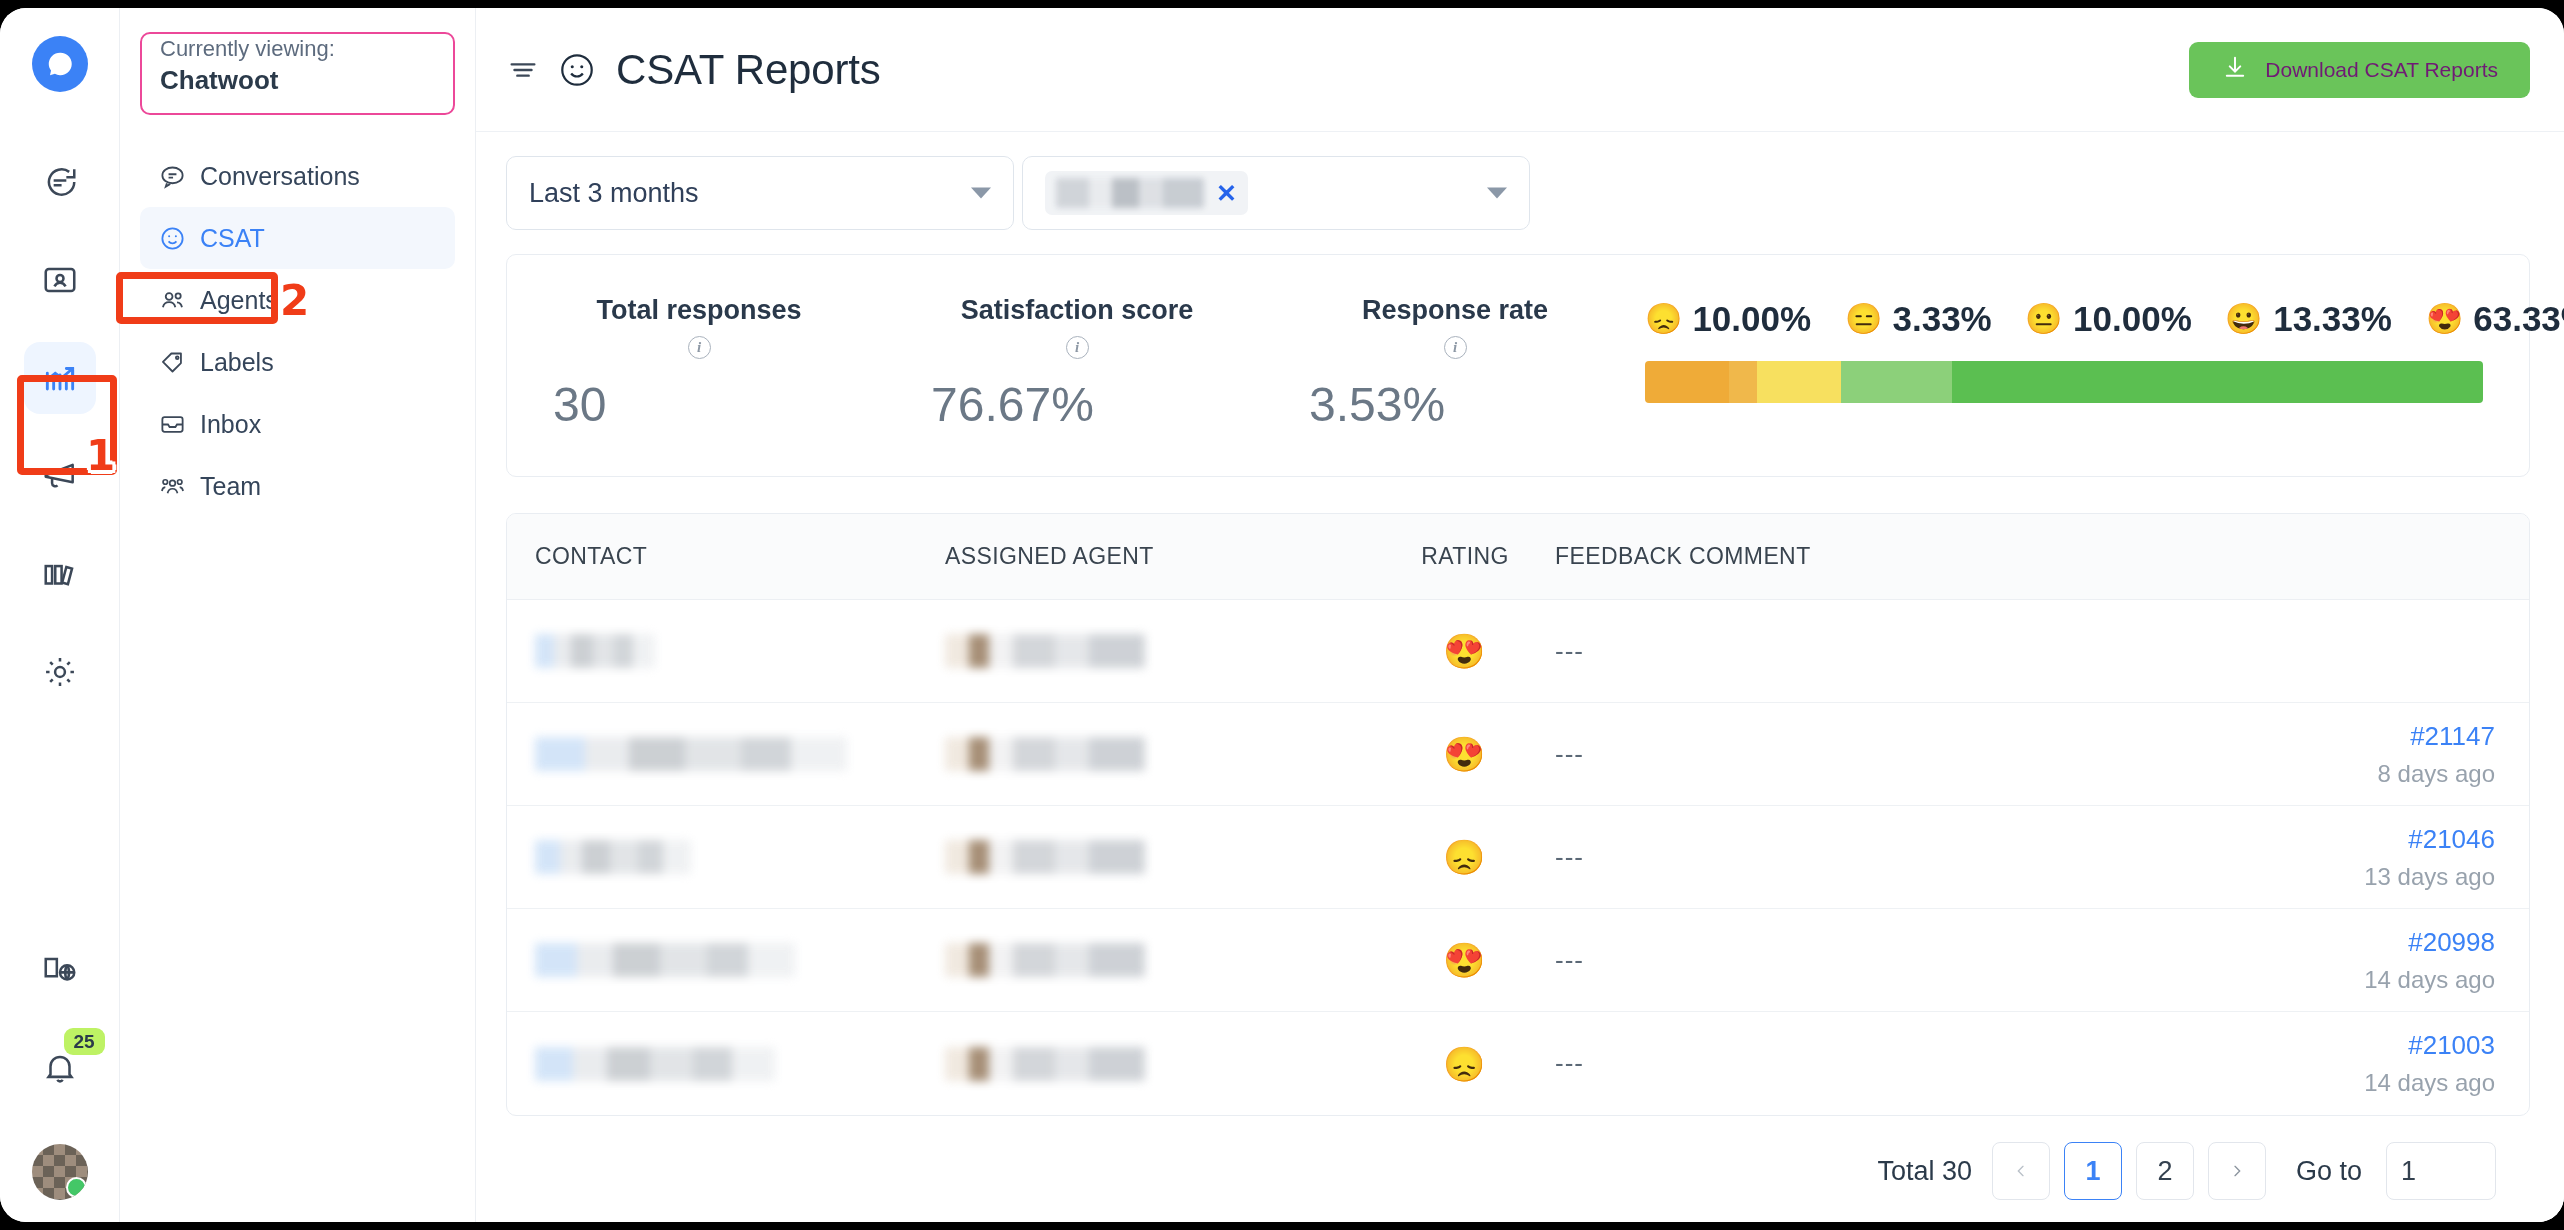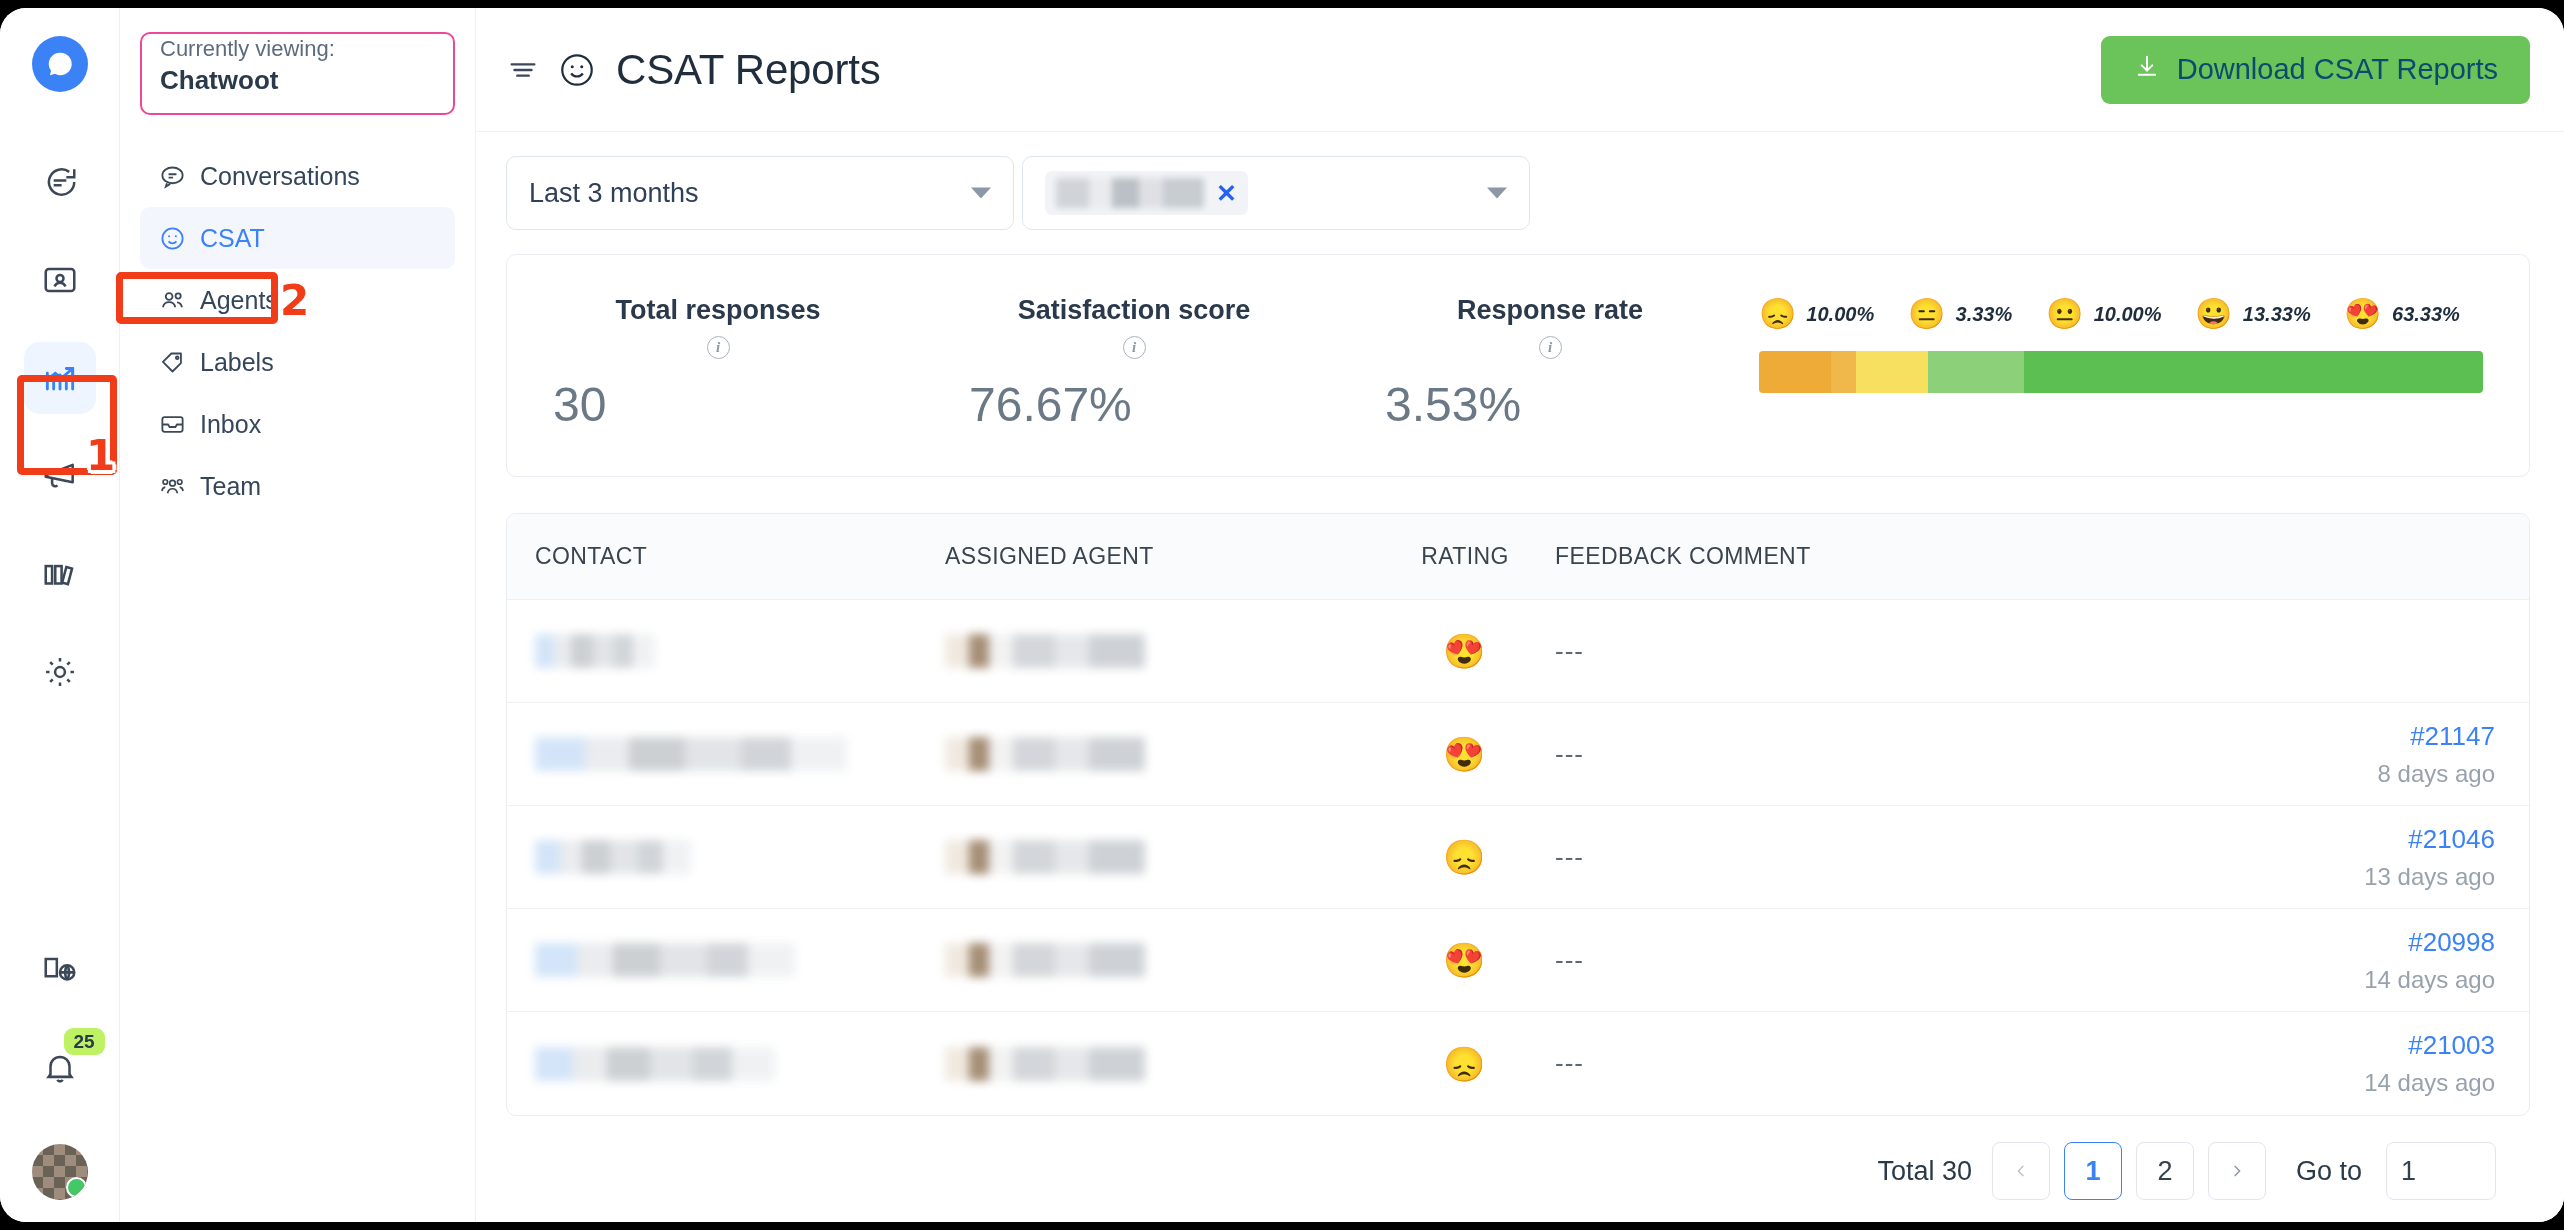--- a/index.html
+++ b/index.html
@@ -106,25 +106,25 @@
     height: 124px; flex: 0 0 124px;
     display: flex; align-items: center;
     padding: 0 34px 0 30px;
     border-bottom: 1px solid #eef1f5;
   }
   .hamburger { width: 34px; height: 34px; margin-right: 18px; }
   .smiley { width: 38px; height: 38px; margin-right: 20px; }
   .page-title { font-size: 42px; font-weight: 400; color: #1f2d3d; letter-spacing: -0.2px; }
   .topbar-spacer { flex: 1 1 auto; }
   .download-btn {
-    background: #6ac45a; color: #0c4a6e;
+    background: #6ac45a; color: #701a75;
     border: none; border-radius: 9px;
-    height: 68px; padding: 0 32px;
+    height: 56px; padding: 0 32px;
     display: flex; align-items: center; gap: 16px;
-    font-size: 29px; font-family: "Liberation Sans", sans-serif;
+    font-size: 21px; font-family: "Liberation Sans", sans-serif;
     cursor: pointer;
   }
   .download-btn svg { width: 28px; height: 28px; }
 
   .content { flex: 1 1 auto; padding: 24px 34px 0 30px; overflow: hidden; background: #fff; }
 
   .filters { display: flex; gap: 8px; margin-bottom: 24px; }
   .select {
     height: 74px; border: 1px solid #dfe5ec; border-radius: 10px;
     background: #fff; display: flex; align-items: center;
@@ -169,21 +169,21 @@
   }
   .metric-value { font-size: 48px; font-weight: 300; color: #6b7886; }
   .metric.m1 { width: 330px; }
   .metric.m2 { width: 330px; }
   .metric.m3 { width: 330px; margin-right: 44px; }
 
   .rating-block { flex: 1 1 auto; padding-top: 4px; min-width: 0; }
   .rating-legend { display: flex; align-items: center; gap: 34px; margin-bottom: 22px; }
   .legend-item { display: flex; align-items: center; gap: 10px; }
   .legend-emoji { font-size: 30px; line-height: 1; }
-  .legend-pct { font-size: 20px; font-weight: 700; color: #1f2d3d; font-style: italic; }
+  .legend-pct { font-size: 35px; font-weight: 700; color: #1f2d3d; }
   .rating-bar { height: 42px; border-radius: 4px; overflow: hidden; display: flex; }
   .seg { height: 100%; }
 
   
   .table-wrap { border: 1px solid #e9edf2; border-radius: 10px; overflow: hidden; }
   .thead {
     background: #fafbfc; border-bottom: 1px solid #eceff3;
     display: flex; align-items: center; height: 86px;
     padding: 0 34px 0 28px;
   }

